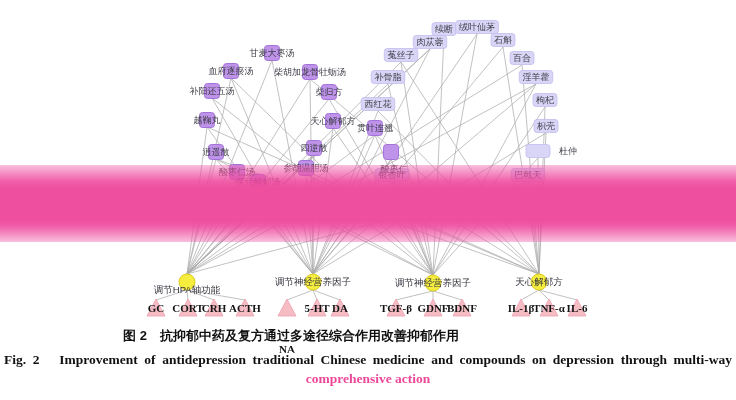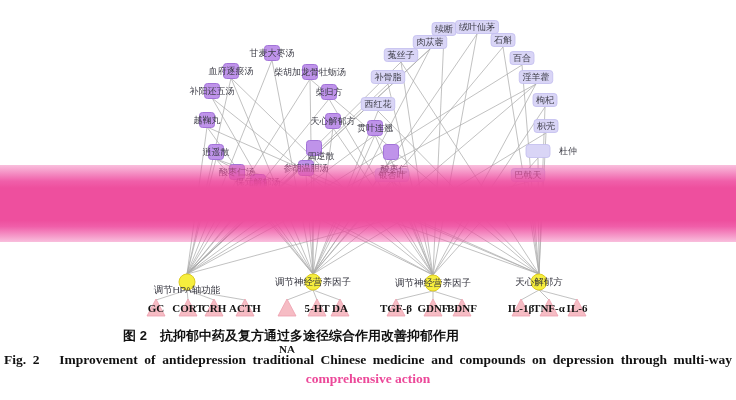--- a/index.html
+++ b/index.html
@@ -163,21 +163,21 @@
       </svg>
 
   <div class="node-label" style="left: 272px; top: 53px;">甘麦大枣汤</div>
       <div class="node-label" style="left: 231px; top: 71px;">血府逐瘀汤</div>
       <div class="node-label" style="left: 310px; top: 72px;">柴胡加龙骨牡蛎汤</div>
       <div class="node-label" style="left: 212px; top: 91px;">补阳还五汤</div>
       <div class="node-label" style="left: 207px; top: 120px;">越鞠丸</div>
       <div class="node-label" style="left: 216px; top: 152px;">逍遥散</div>
       <div class="node-label" style="left: 329px; top: 92px;">柴归方</div>
       <div class="node-label" style="left: 333px; top: 121px;">天心解郁方</div>
-      <div class="node-label" style="left: 314px; top: 156px; margin-left: 7px;">四逆散</div>
+      <div class="node-label" style="left: 314px; top: 148px;">四逆散</div>
       <div class="node-label" style="left: 378px; top: 104px;">西红花</div>
       <div class="node-label" style="left: 375px; top: 128px;">贯叶连翘</div>
       <div class="node-label" style="left: 394px; top: 152px; margin-top: 17px;">酸枣仁</div>
       <div class="node-label" style="left: 388px; top: 77px;">补骨脂</div>
       <div class="node-label" style="left: 401px; top: 55px;">菟丝子</div>
       <div class="node-label" style="left: 430px; top: 42px;">肉苁蓉</div>
       <div class="node-label" style="left: 444px; top: 29px;">续断</div>
       <div class="node-label" style="left: 477px; top: 27px;">绒叶仙茅</div>
       <div class="node-label" style="left: 503px; top: 40px;">石斛</div>
       <div class="node-label" style="left: 522px; top: 58px;">百合</div>

